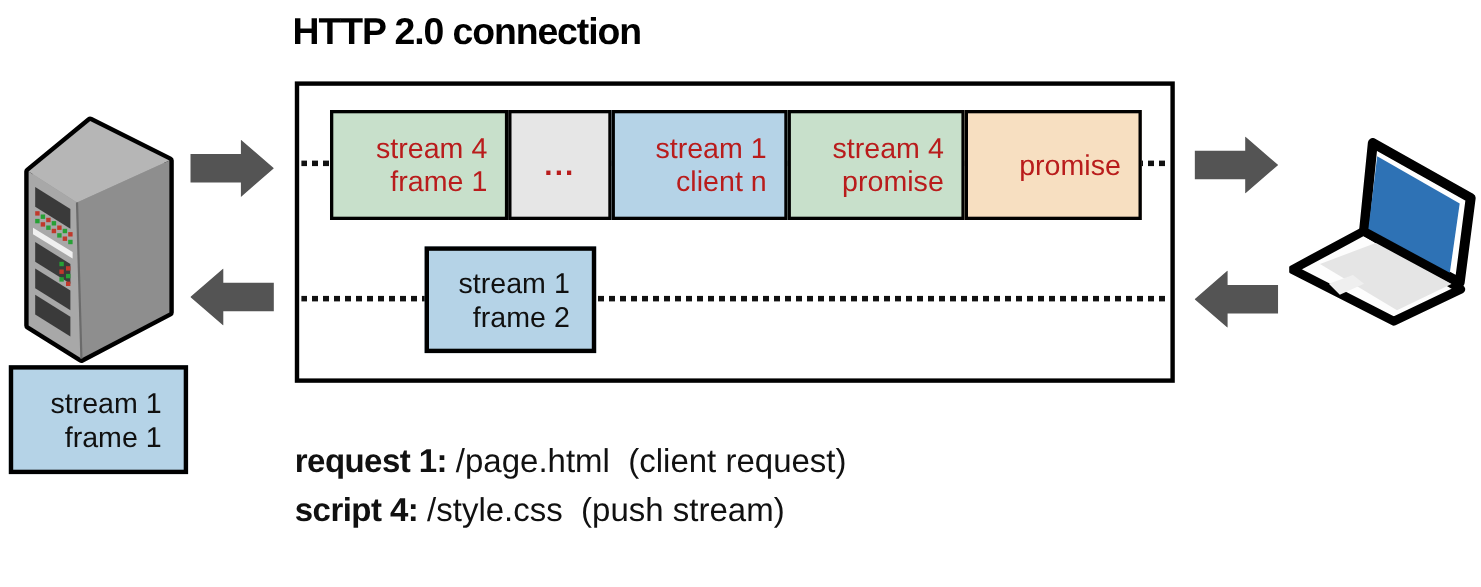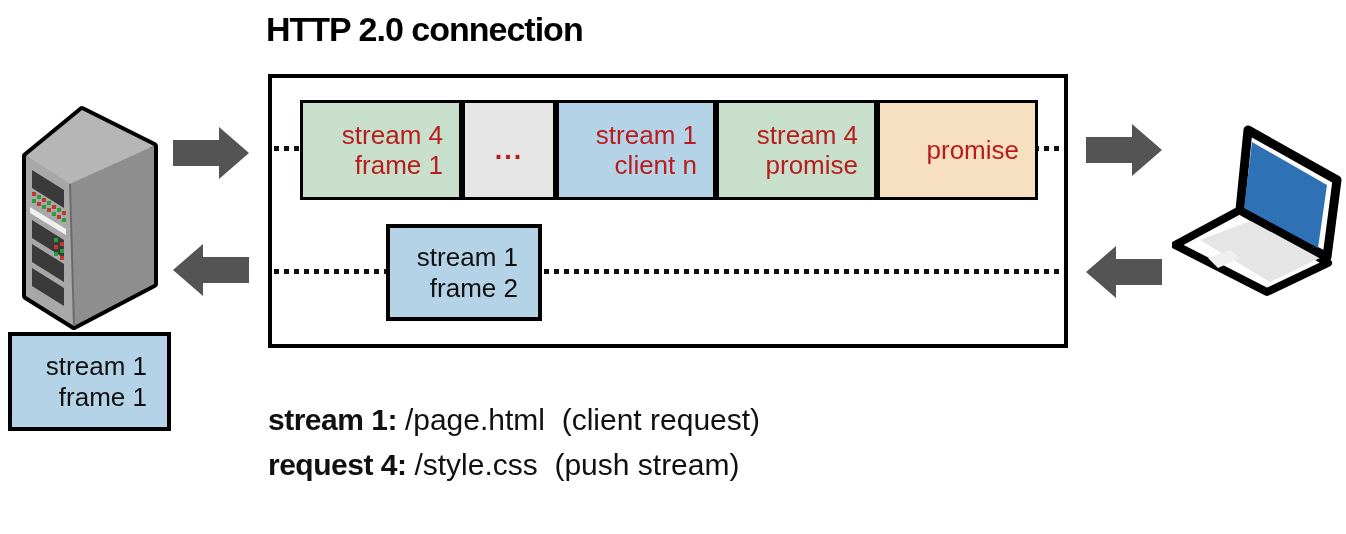--- a/index.html
+++ b/index.html
@@ -147,20 +147,20 @@
     <span>frame 2</span>
   </div>
 
   <div class="frame-box received">
     <span>stream 1</span>
     <span>frame 1</span>
   </div>
 
   <div class="legend">
     <div class="legend-line">
-      <span class="legend-label">stream 1:</span><span class="legend-value">/page.html  (client request)</span>
+      <span class="legend-label">request 1:</span><span class="legend-value">/page.html  (client request)</span>
     </div>
     <div class="legend-line">
-      <span class="legend-label">request 4:</span><span class="legend-value">/style.css  (push stream)</span>
+      <span class="legend-label">script 4:</span><span class="legend-value">/style.css  (push stream)</span>
     </div>
   </div>
 
 </div>
 
 </body></html>

